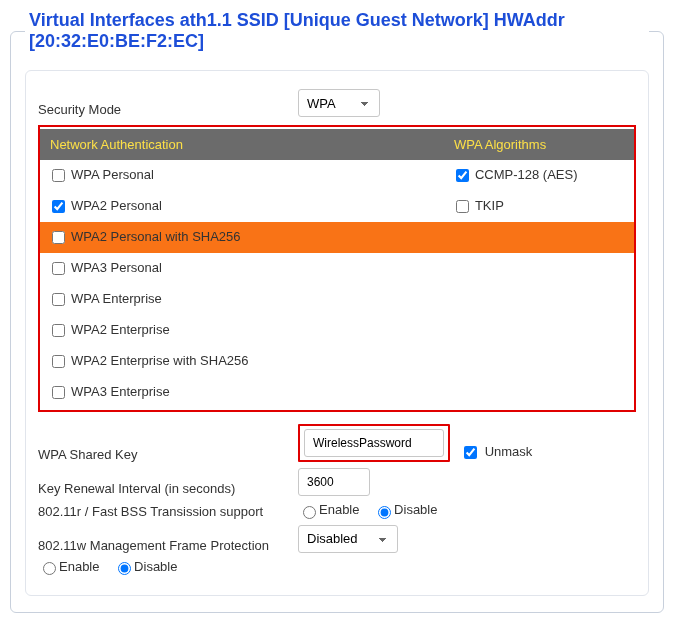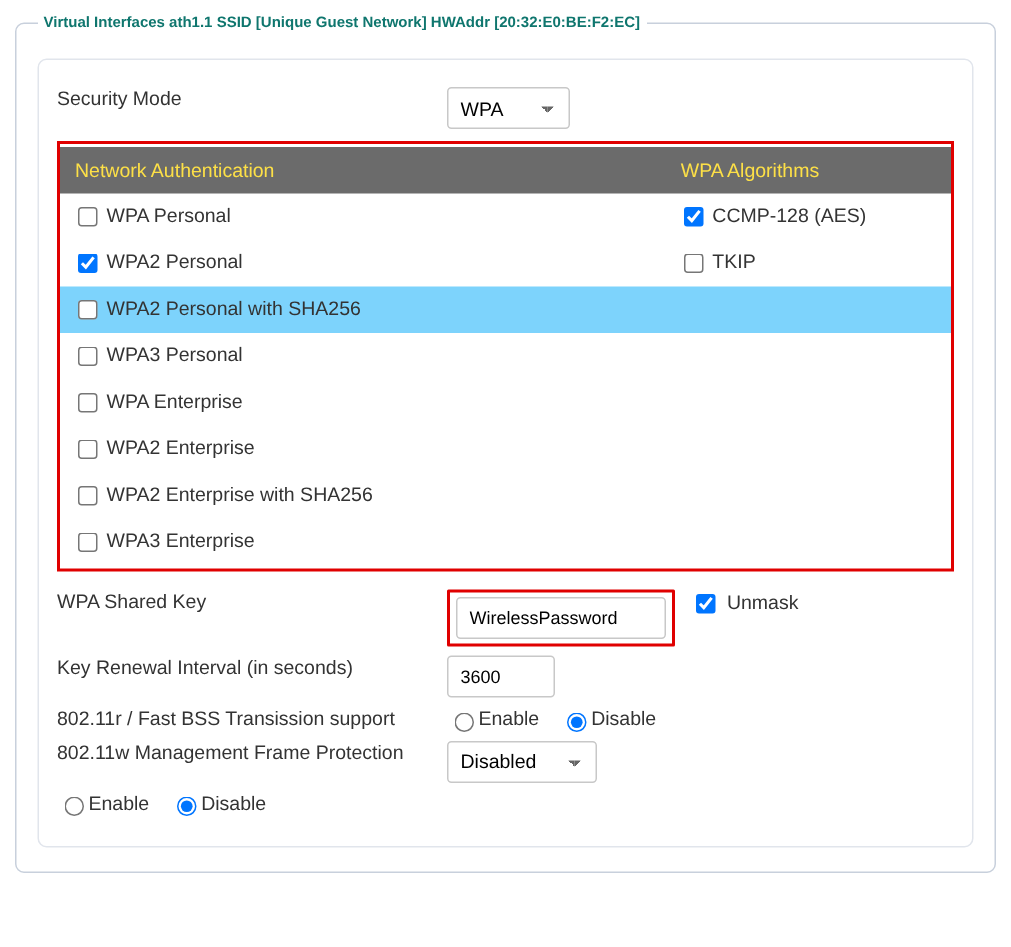--- a/index.html
+++ b/index.html
@@ -12,34 +12,34 @@
     background: #fff;
     width: 674px;
   }
   fieldset.main {
     border: 1px solid #c8d0dc;
     border-radius: 6px;
     padding: 12px 14px 16px 14px;
     margin: 0;
   }
   fieldset.main > legend {
-    color: #0f766e;
+    color: #1d4ed8;
     font-weight: bold;
-    font-size: 10px;
+    font-size: 18px;
     padding: 0 4px;
   }
   .inner-box {
     border: 1px solid #e1e5ec;
     border-radius: 6px;
     padding: 12px 12px 14px 12px;
     margin-top: 6px;
   }
   .row {
     display: flex;
-    align-items: flex-start;
+    align-items: flex-end;
     margin: 6px 0;
   }
   .row .label {
     width: 260px;
     padding-right: 10px;
   }
   select {
     height: 28px;
     border: 1px solid #c8c8c8;
     border-radius: 3px;
@@ -75,21 +75,21 @@
     font-weight: normal;
     text-align: left;
     padding: 8px 10px;
     font-size: 13px;
   }
   table.auth td {
     padding: 6px 8px;
     vertical-align: middle;
   }
   table.auth tr.alt td {
-    background: #7dd3fc;
+    background: #f97316;
   }
   table.auth input[type=checkbox] {
     margin-right: 6px;
     vertical-align: middle;
   }
   .key-wrap {
     border: 2px solid #e00000;
     display: inline-block;
     padding: 3px 4px;
     border-radius: 1px;

